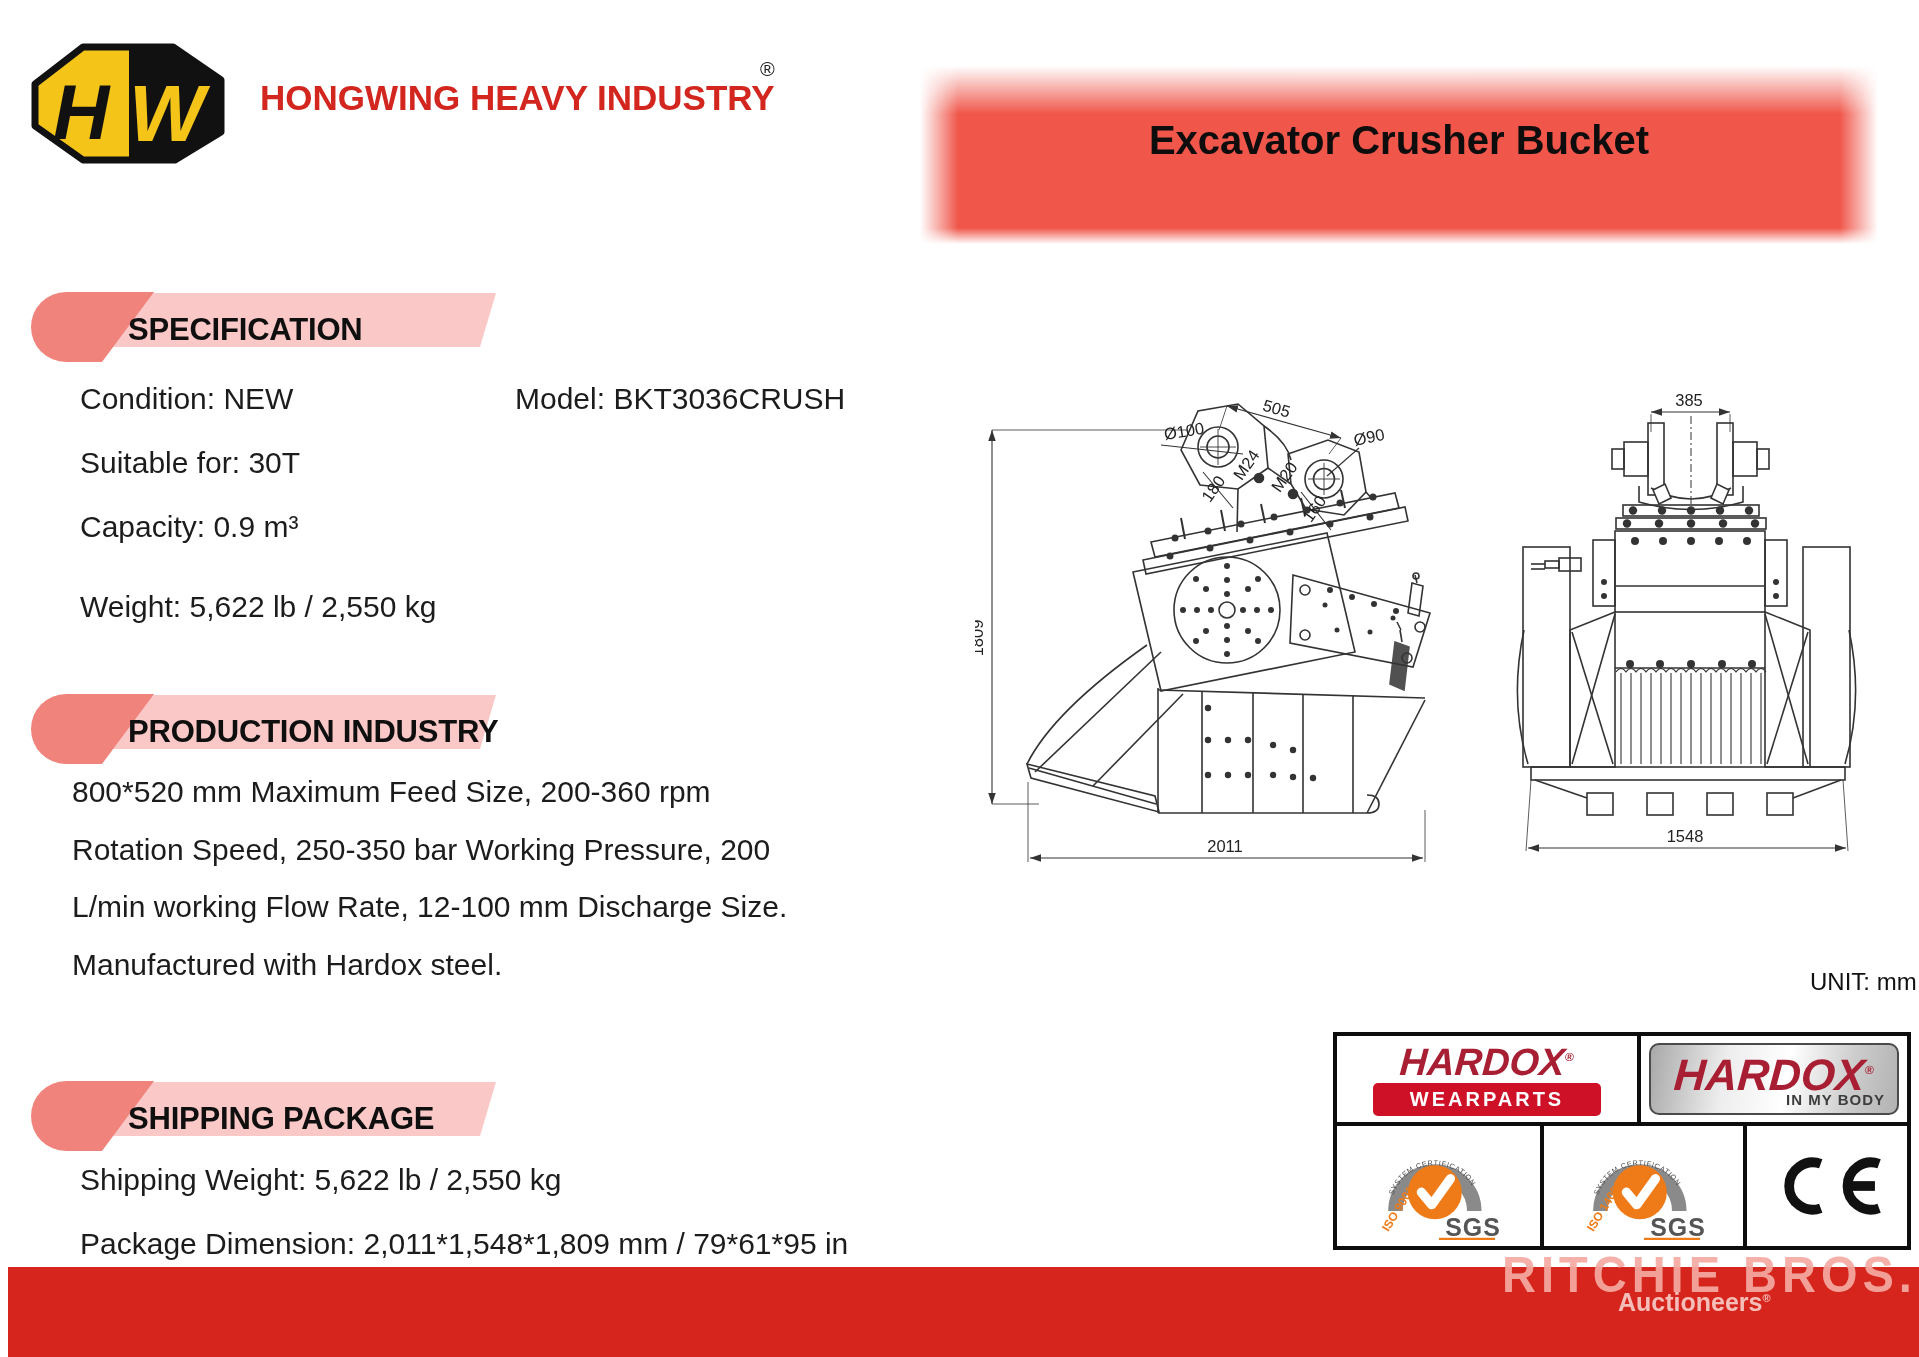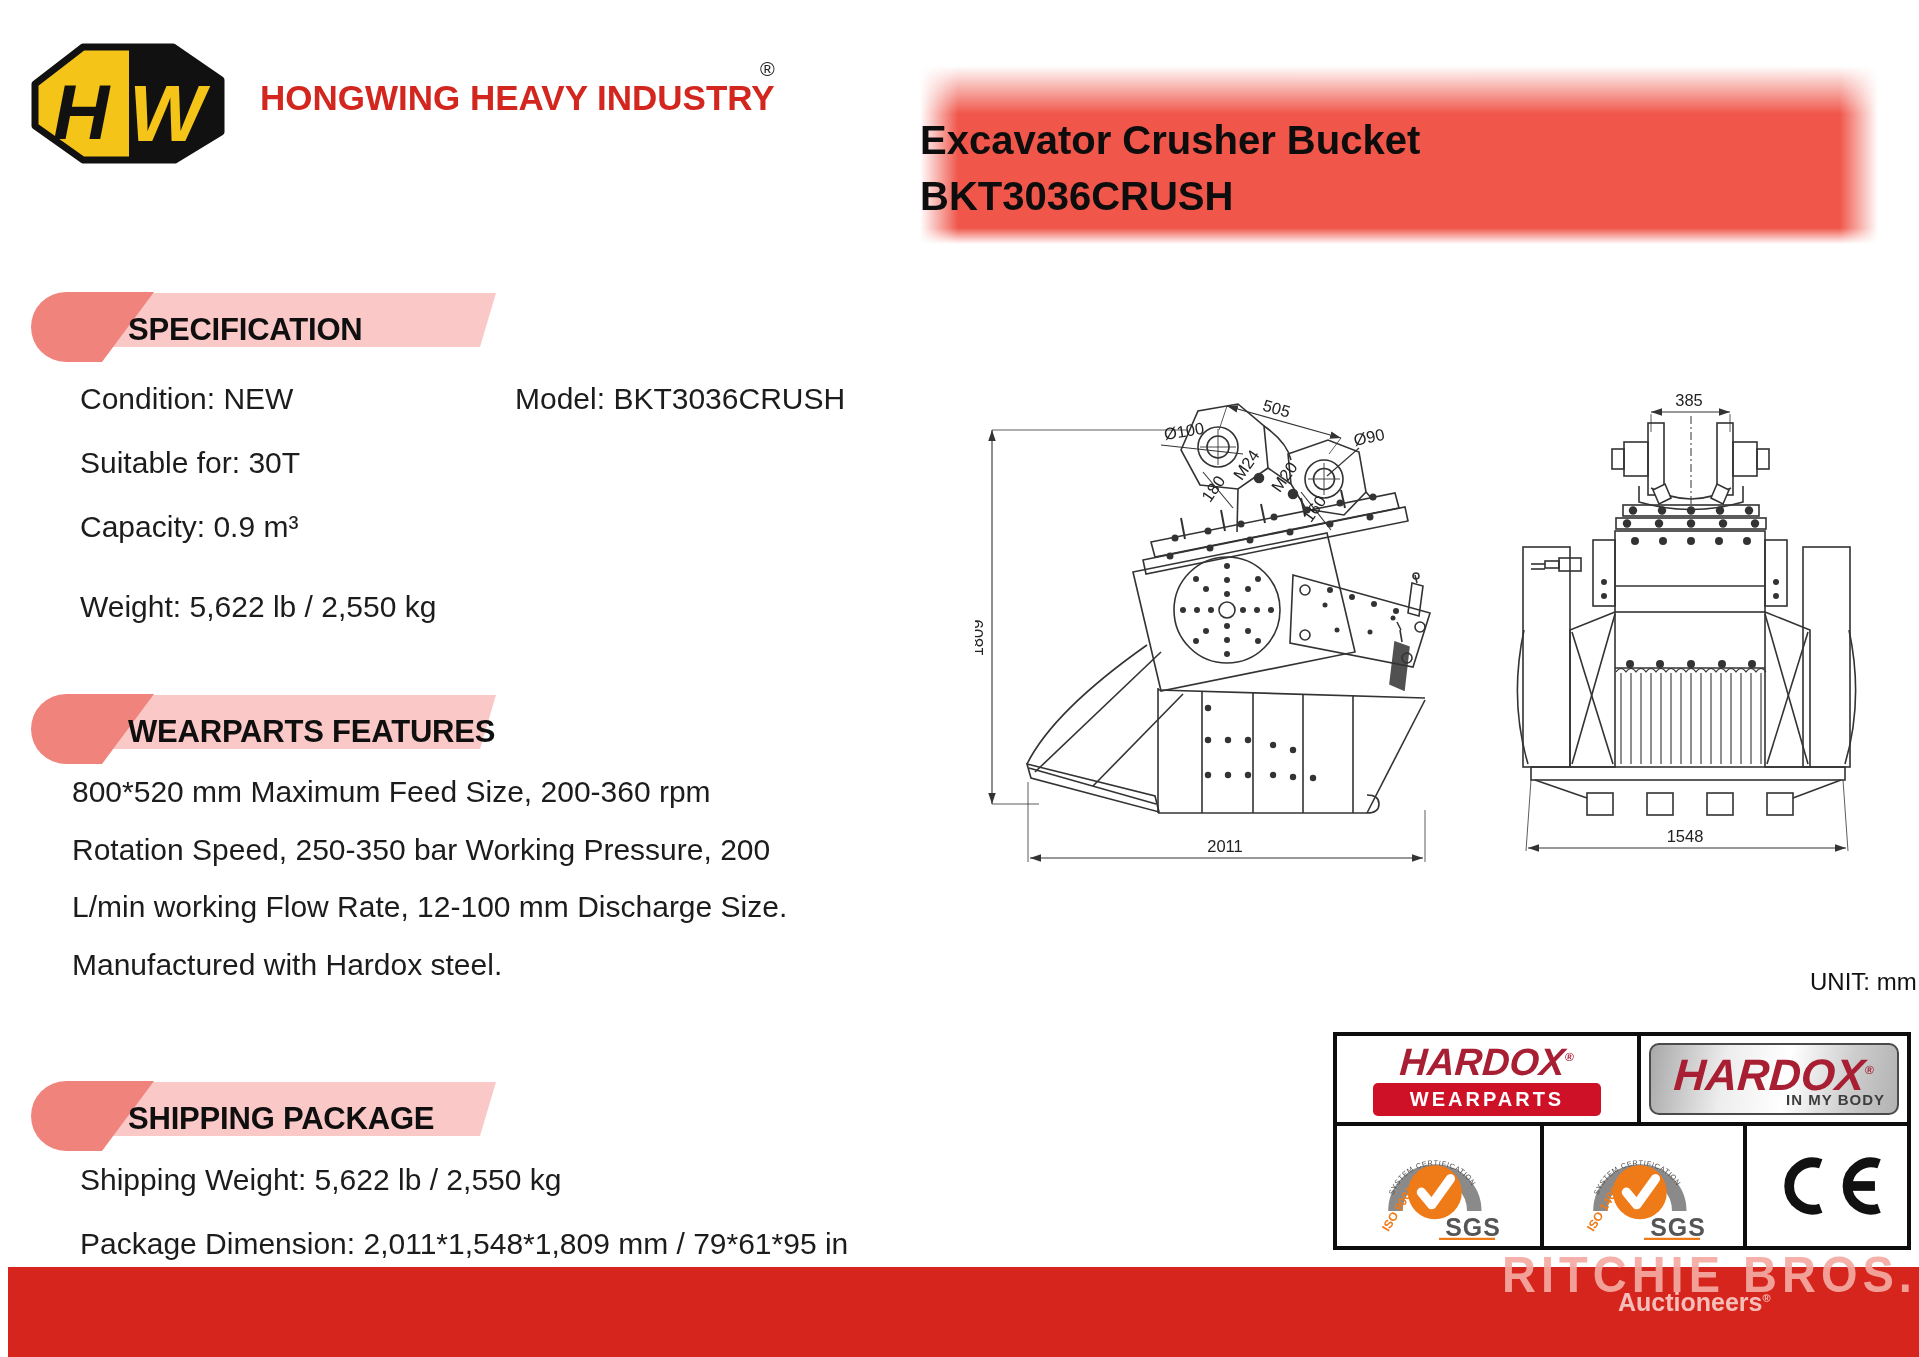--- a/index.html
+++ b/index.html
@@ -20,21 +20,21 @@
               color:var(--accent_red);letter-spacing:0px;white-space:nowrap;}
   .brand-reg{left:760px;top:58px;font-size:20px;color:#222;font-weight:400;}
 
   .banner{left:920px;top:66px;width:958px;height:178px;
     background:
       linear-gradient(to bottom,#ffffff 0%,rgba(255,255,255,0) 27%),
       linear-gradient(to top,#ffffff 0%,rgba(255,255,255,0) 9%),
       linear-gradient(to right,#ffffff 0%,rgba(255,255,255,0) 4%),
       linear-gradient(to left,#ffffff 0%,rgba(255,255,255,0) 4%),
       radial-gradient(130% 95% at 48% 58%, var(--banner_red) 55%, var(--banner_red_deep) 100%);}
-  .banner-line{position:absolute;left:0;width:100%;
+  .banner-line{position:absolute;left:0;width:100%;text-align:center;
                font-size:40px;font-weight:700;color:#0d0d0d;white-space:nowrap;}
   .banner-line1{top:52px;} .banner-line2{top:108px;}
 
   
   .ribbon{width:470px;height:70px;display:block;}
   .rib-light{fill:var(--ribbon_light);} .rib-dark{fill:var(--ribbon_dark);}
   .sec-heading{font-size:31px;font-weight:800;color:#0f0f0f;white-space:nowrap;
                letter-spacing:-0.2px;}
   .body-line{font-size:30px;color:var(--section_text);white-space:nowrap;}
 
@@ -85,34 +85,33 @@
   <path d="M 104 7 L 148 7 L 196 40 L 196 92 L 150 120 L 104 120 Z" fill="#111"></path>
   <text x="28" y="99" font-size="78" font-weight="900" font-style="italic" fill="#111">H</text>
   <text x="104" y="101" font-size="80" font-weight="900" font-style="italic" fill="var(--logo_yellow)">W</text>
 </svg>
 
 <div class="abs brand-name">HONGWING HEAVY INDUSTRY</div>
 <div class="abs brand-reg">®</div>
 
 <div class="abs banner">
   <div class="banner-line banner-line1">Excavator Crusher Bucket</div>
-  <div class="banner-line banner-line2">BKT3036CRUSH</div>
 </div>
 
 <svg class="abs ribbon" style="left:28px;top:292px;" viewBox="0 0 470 70">
   <path class="rib-light" d="M60 1 H468 L452 55 H60 Z"></path>
   <path class="rib-dark" d="M38 0 H126 L74 70 H38 A35 35 0 0 1 3 35 A35 35 0 0 1 38 0 Z"></path>
 </svg>
 <div class="abs sec-heading" style="left:128px;top:312px;">SPECIFICATION</div>
 
 <svg class="abs ribbon" style="left:28px;top:694px;" viewBox="0 0 470 70">
   <path class="rib-light" d="M60 1 H468 L452 55 H60 Z"></path>
   <path class="rib-dark" d="M38 0 H126 L74 70 H38 A35 35 0 0 1 3 35 A35 35 0 0 1 38 0 Z"></path>
 </svg>
-<div class="abs sec-heading" style="left:128px;top:714px;">WEARPARTS FEATURES</div>
+<div class="abs sec-heading" style="left:128px;top:714px;">PRODUCTION INDUSTRY</div>
 
 <svg class="abs ribbon" style="left:28px;top:1081px;" viewBox="0 0 470 70">
   <path class="rib-light" d="M60 1 H468 L452 55 H60 Z"></path>
   <path class="rib-dark" d="M38 0 H126 L74 70 H38 A35 35 0 0 1 3 35 A35 35 0 0 1 38 0 Z"></path>
 </svg>
 <div class="abs sec-heading" style="left:128px;top:1101px;">SHIPPING PACKAGE</div>
 
 <div class="abs body-line" style="left:80px;top:382px;">Condition: NEW</div>
 <div class="abs body-line" style="left:515px;top:382px;">Model: BKT3036CRUSH</div>
 <div class="abs body-line" style="left:80px;top:446px;">Suitable for: 30T</div>

